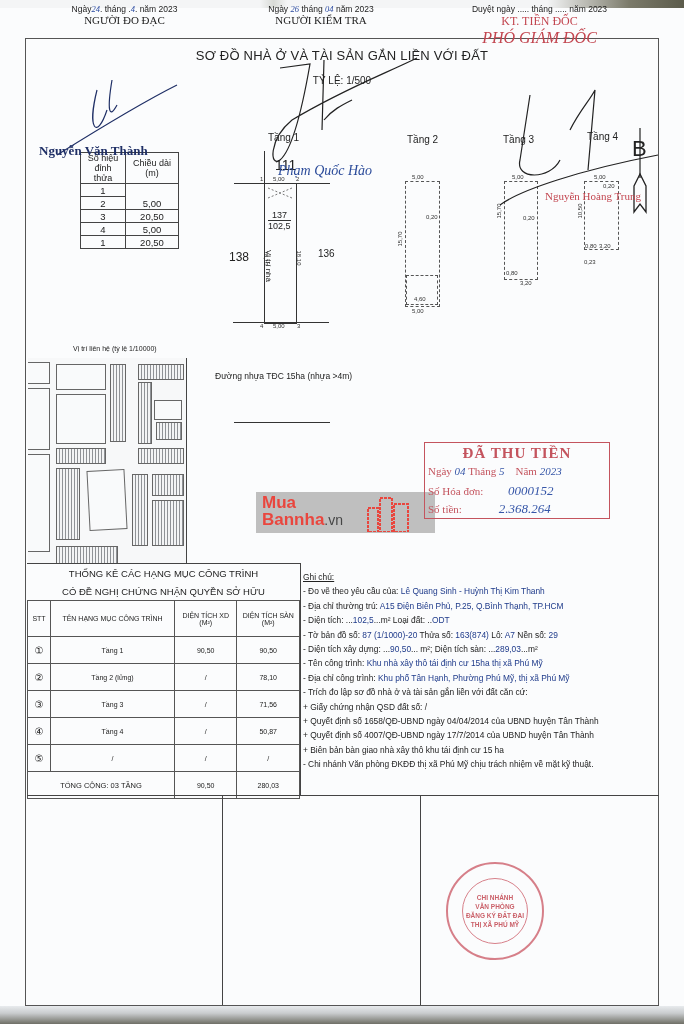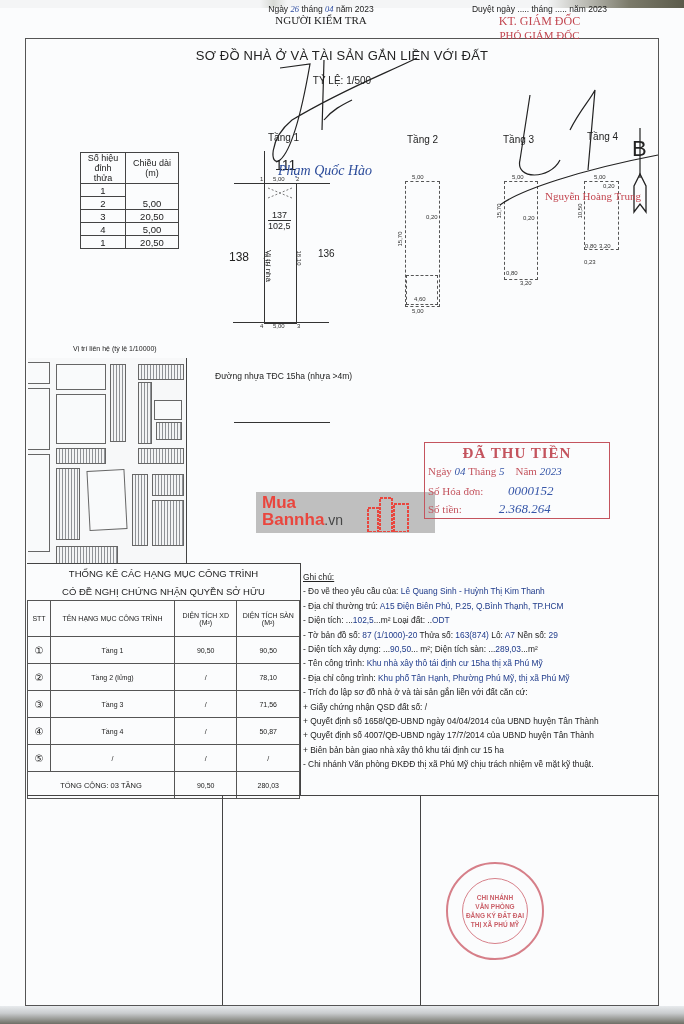--- a/index.html
+++ b/index.html
@@ -255,37 +255,47 @@
     <div>+ Quyết định số 1658/QĐ-UBND ngày 04/04/2014 của UBND huyện Tân Thành</div>
     <div>+ Quyết định số 4007/QĐ-UBND ngày 17/7/2014 của UBND huyện Tân Thành</div>
     <div>+ Biên bản bàn giao nhà xây thô khu tái định cư 15 ha</div>
     <div>- Chi nhánh Văn phòng ĐKĐĐ thị xã Phú Mỹ chịu trách nhiệm về mặt kỹ thuật.</div>
   </div>
 
   <div class="abs" style="left:27px;top:795px;width:632px;border-top:1px solid #444;"></div>
   <div class="abs" style="left:222px;top:795px;height:210px;border-left:1px solid #444;"></div>
   <div class="abs" style="left:420px;top:795px;height:210px;border-left:1px solid #444;"></div>
 
+  <div class="sigcol" style="left:27px;width:195px;">
+    <div style="margin-top:4px;">
+      <span>Ngày</span><span class="hand">24</span>. <span>tháng</span> .<span class="hand">4</span>. <span>năm 2023</span>
+    </div>
+    <div class="sigcap">NGƯỜI ĐO ĐẠC</div>
+    <svg class="abs" style="left:10px;top:50px;" width="150" height="110">
+      <path d="M60 40 C50 80,60 90,70 60 M75 30 C70 60,72 70,80 55 M20 105 C60 80,110 50,140 35" stroke="#1f2f66" fill="none" stroke-width="1.2"></path>
+    </svg>
+    <div class="abs" style="left:12px;top:143px;font-family:'Liberation Serif',serif;font-weight:bold;font-size:13px;color:#1f2f66;">Nguyễn Văn Thành</div>
+  </div>
 
   <div class="sigcol" style="left:222px;width:198px;">
     <div style="margin-top:4px;">
       <span>Ngày</span> <span class="hand">26</span> <span>tháng</span> <span class="hand">04</span> <span>năm 2023</span>
     </div>
     <div class="sigcap">NGƯỜI KIỂM TRA</div>
     <svg class="abs" style="left:30px;top:50px;" width="170" height="120">
       <path d="M28 18 L58 14 C50 60,40 100,28 110 C18 118,16 90,40 70 M72 10 L70 80 M72 70 C80 60,90 55,100 50 M40 70 C90 40,130 25,165 8" stroke="#222" fill="none" stroke-width="1.2"></path>
     </svg>
     <div class="abs hand" style="left:56px;top:163px;font-size:14px;color:#2b4b9a;">Phạm Quốc Hào</div>
   </div>
 
   <div class="sigcol" style="left:420px;width:239px;">
     <div class="abs redtxt" style="left:90px;top:-14px;font-size:15px;font-weight:bold;letter-spacing:1px;">2 6 -04- 2023</div>
     <div style="margin-top:4px;">Duyệt ngày ..... tháng ..... năm 2023</div>
-    <div class="redtxt" style="font-size:12px;">KT. GIÁM ĐỐC</div>
-    <div class="redtxt" style="font-size:11px;">PHÓ GIÁM ĐỐC</div>
+    <div class="redtxt" style="font-size:12px;">KT. TIỀN ĐỐC</div>
+    <div class="redtxt" style="font-size:16px;font-style:italic;">PHÓ GIÁM ĐỐC</div>
     <svg class="abs" style="left:60px;top:70px;" width="180" height="140">
       <path d="M50 25 L40 90 C35 110,70 110,80 90 M90 60 C100 40,110 30,115 20 L108 100 M20 135 C40 120,100 100,178 85" stroke="#222" fill="none" stroke-width="1.2"></path>
     </svg>
     <div class="abs redtxt" style="left:125px;top:190px;font-size:11px;">Nguyễn Hoàng Trung</div>
   </div>
 
   <div class="seal">
     <div class="seal-in">
       <div>CHI NHÁNH</div>
       <div>VĂN PHÒNG</div>

